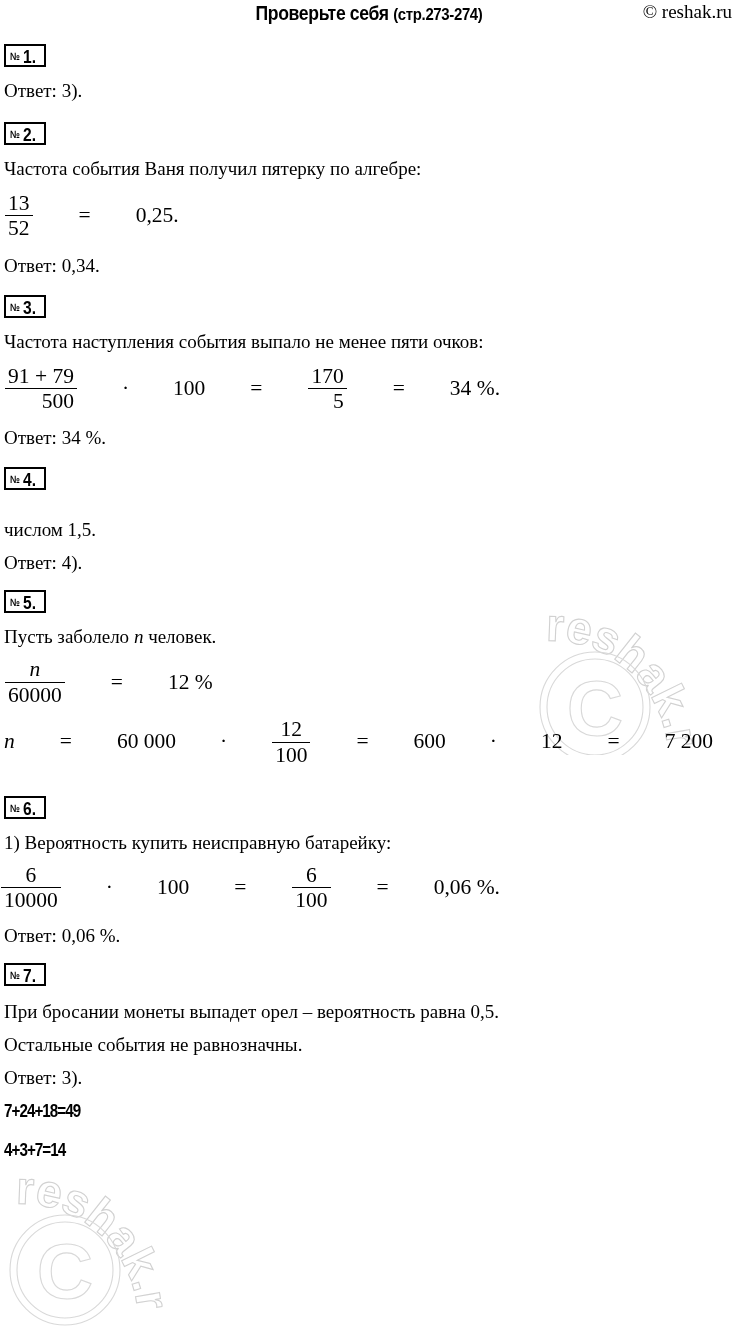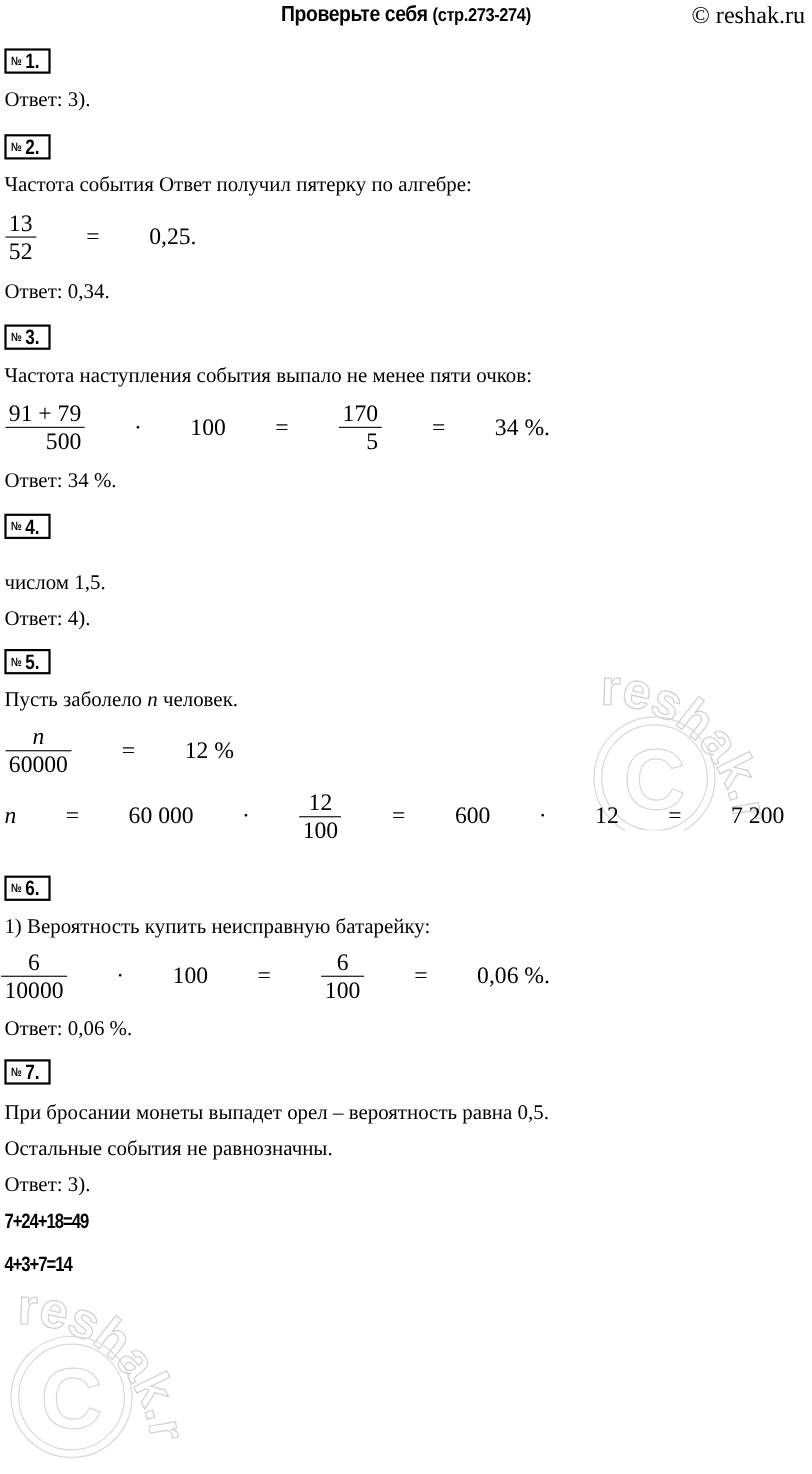--- a/index.html
+++ b/index.html
@@ -37,21 +37,21 @@
   }
   .page-title .sub {
     font-size: 17px;
     font-weight: bold;
   }
   .copyright {
     position: absolute;
     right: 6px;
     top: 1px;
     font-family: "Liberation Serif", serif;
-    font-size: 22px;
+    font-size: 19px;
     white-space: nowrap;
   }
 
   
   .content {
     position: relative;
     padding: 0 4px 0 4px;
     z-index: 2;
   }
 
@@ -221,21 +221,21 @@
   <div class="line">Ответ: 3).</div>
 
   <div class="sp-22"></div>
   <div class="badge-row">
     <span class="task-badge">
       <span class="nm">№</span>
         <span class="num">2.</span>
     </span>
   </div>
   <div class="sp-14"></div>
-  <div class="line">Частота события Ответ получил пятерку по алгебре:</div>
+  <div class="line">Частота события Ваня получил пятерку по алгебре:</div>
   <div class="sp-14"></div>
   <div class="math">
     <span class="frac">
       <span class="numer">13</span>
       <span class="denom">52</span>
     </span>
     <span class="op">=</span>
     <span>0,25.</span>
   </div>
   <div class="sp-16"></div>

